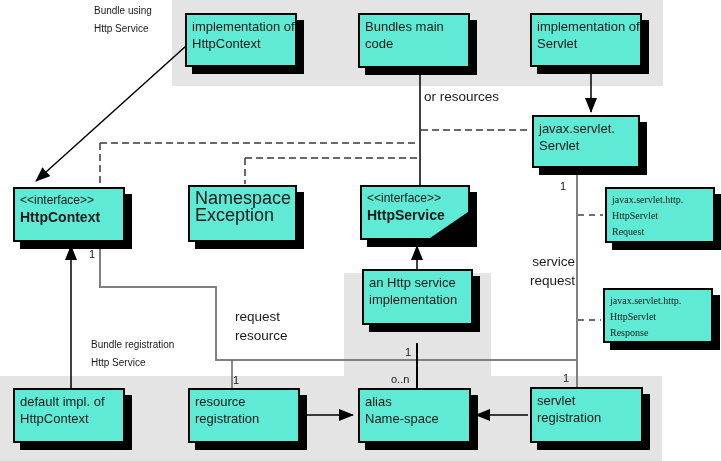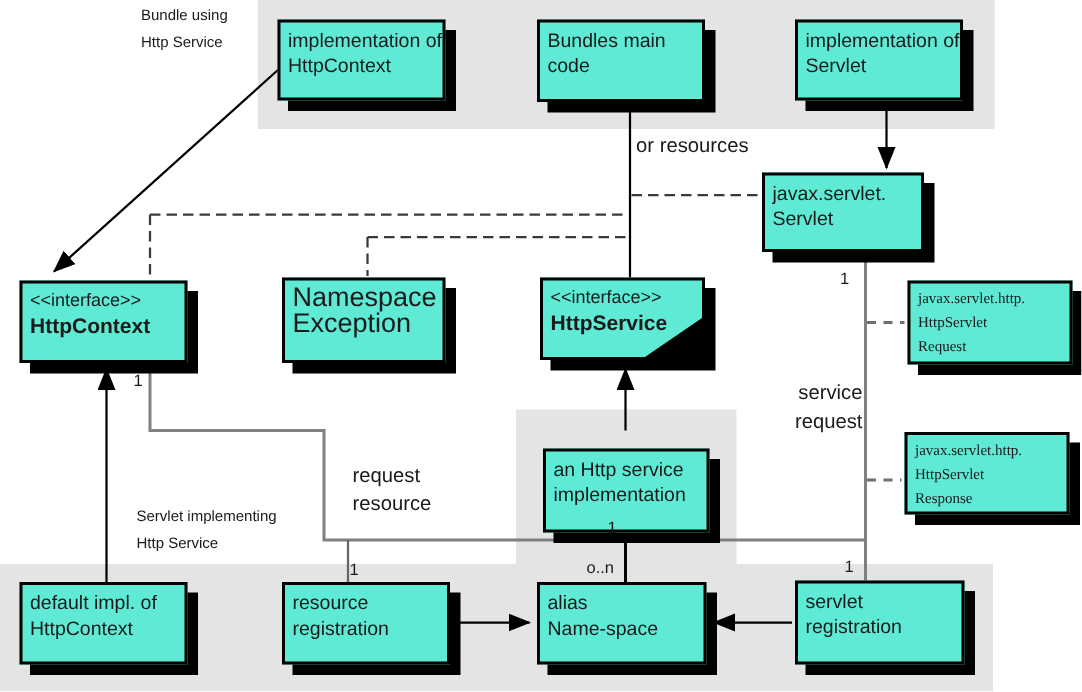--- a/index.html
+++ b/index.html
@@ -74,21 +74,21 @@
   <div class="box" style="left:358px;top:13px;width:112px;height:55px">
     <div class="bl">Bundles main</div>
     <div class="bl">code</div>
   </div>
 
   <div class="box" style="left:530px;top:13px;width:112px;height:54px">
     <div class="bl">implementation of</div>
     <div class="bl">Servlet</div>
   </div>
 
-  <div class="box" style="left:508px;top:115px;width:108px;height:53px">
+  <div class="box" style="left:532px;top:115px;width:108px;height:53px">
     <div class="bl">javax.servlet.</div>
     <div class="bl">Servlet</div>
   </div>
 
   <div class="box" style="left:13px;top:187px;width:112px;height:55px">
     <div class="stereo">&lt;&lt;interface&gt;&gt;</div>
     <div class="iname">HttpContext</div>
   </div>
 
   <div class="box boldbox" style="left:188px;top:185px;width:109px;height:57px">
@@ -107,21 +107,21 @@
     <div class="bl">HttpServlet</div>
     <div class="bl">Request</div>
   </div>
 
   <div class="box box3" style="left:603px;top:288px;width:110px;height:55px">
     <div class="bl">javax.servlet.http.</div>
     <div class="bl">HttpServlet</div>
     <div class="bl">Response</div>
   </div>
 
-  <div class="box" style="left:362px;top:299px;width:111px;height:56px">
+  <div class="box" style="left:362px;top:269px;width:111px;height:56px">
     <div class="bl">an Http service</div>
     <div class="bl">implementation</div>
   </div>
 
   <div class="box" style="left:13px;top:388px;width:112px;height:55px">
     <div class="bl">default impl. of</div>
     <div class="bl">HttpContext</div>
   </div>
 
   <div class="box" style="left:188px;top:388px;width:112px;height:55px">
@@ -152,21 +152,21 @@
     <div>service</div>
     <div>request</div>
   </div>
 
   <div class="ann" style="left:235px;top:307px;line-height:19px">
     <div>request</div>
     <div>resource</div>
   </div>
 
   <div class="ann big" style="left:91px;top:336px">
-    <div>Servlet implementing</div>
+    <div>Bundle registration</div>
     <div>Http Service</div>
   </div>
 
   <div class="mult" style="left:89px;top:248px">1</div>
   <div class="mult" style="left:560px;top:180px">1</div>
   <div class="mult" style="left:405px;top:346px">1</div>
   <div class="mult" style="left:233px;top:374px">1</div>
   <div class="mult" style="left:391px;top:373px">o..n</div>
   <div class="mult" style="left:563px;top:372px">1</div>
 

